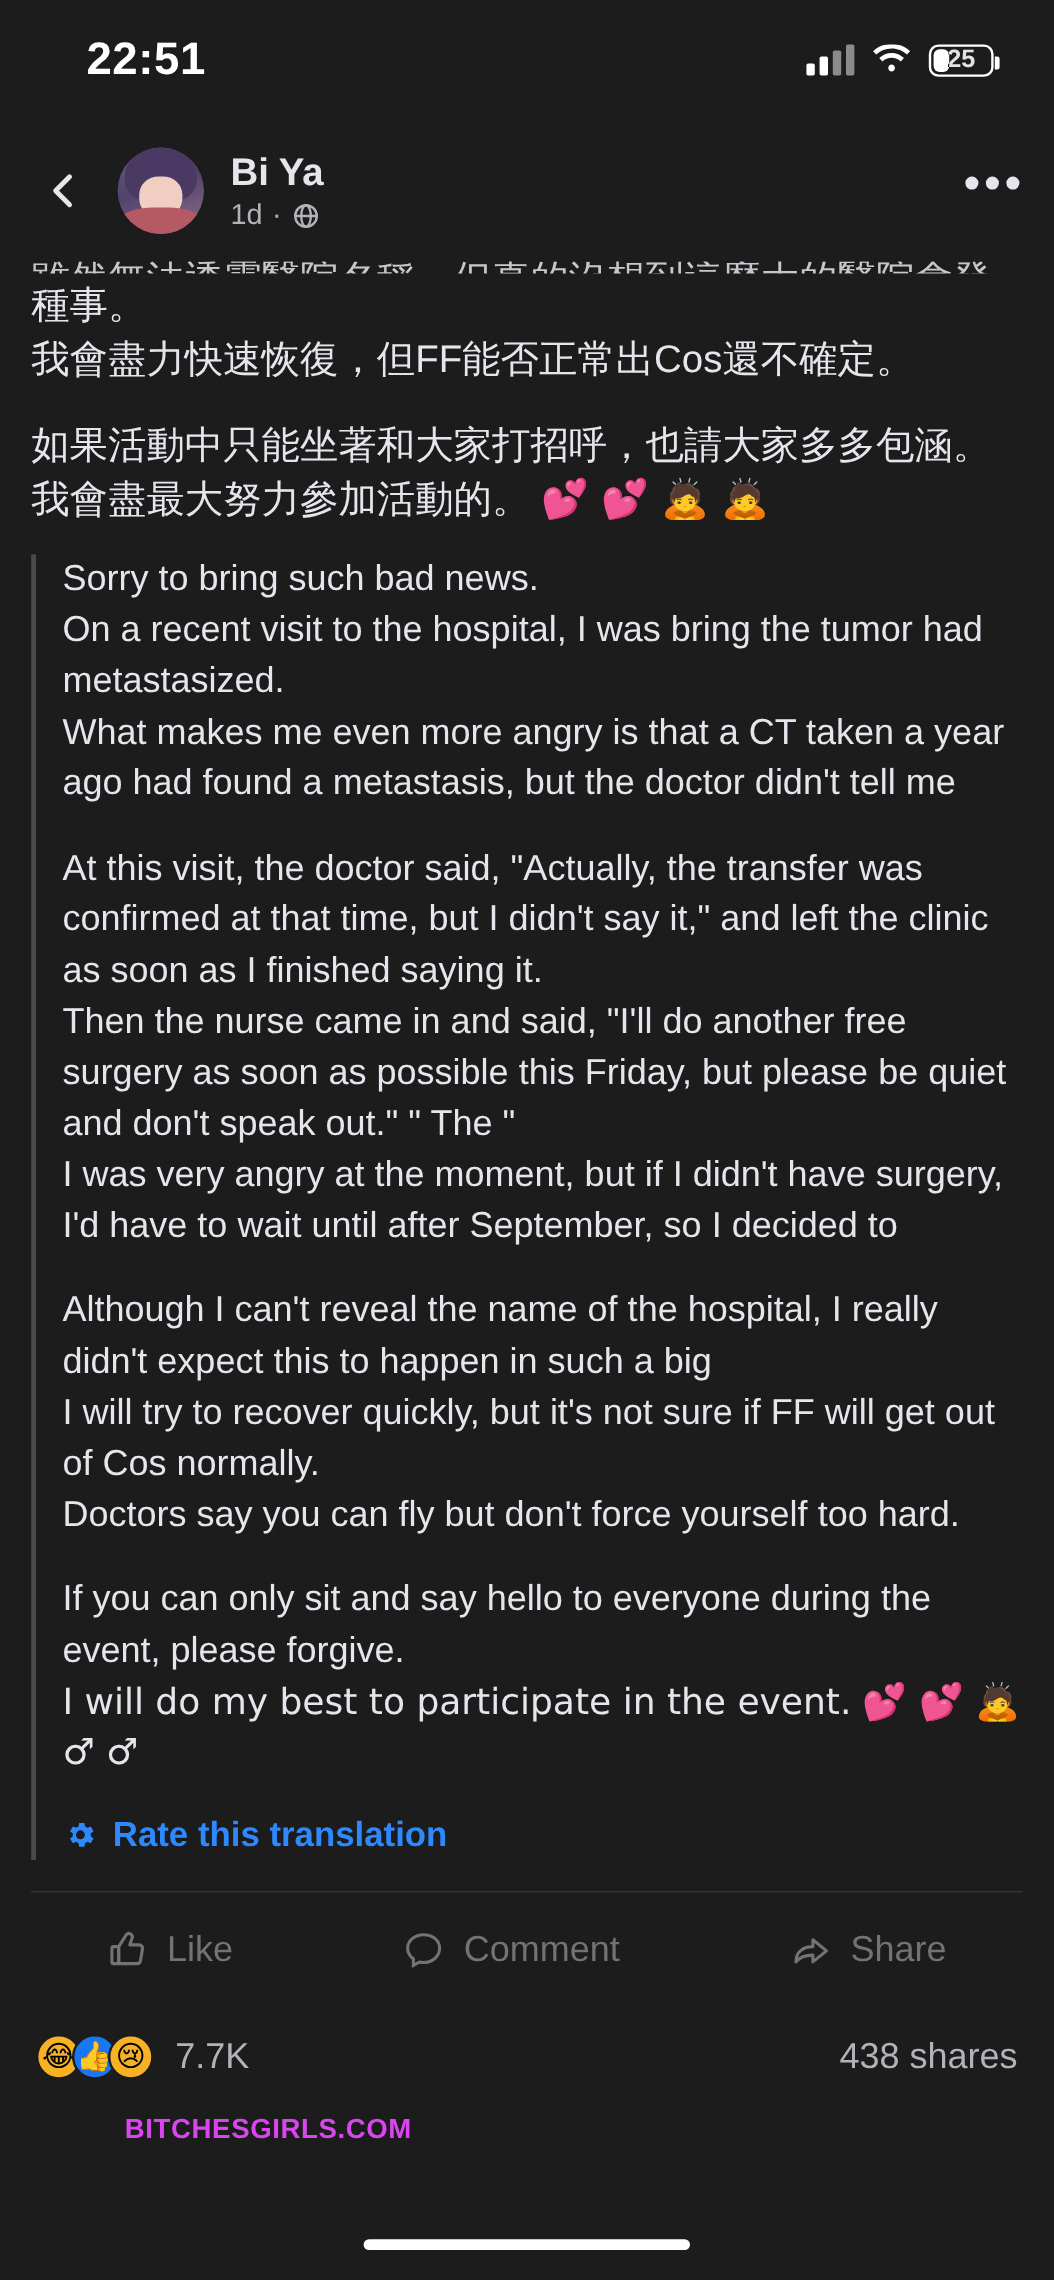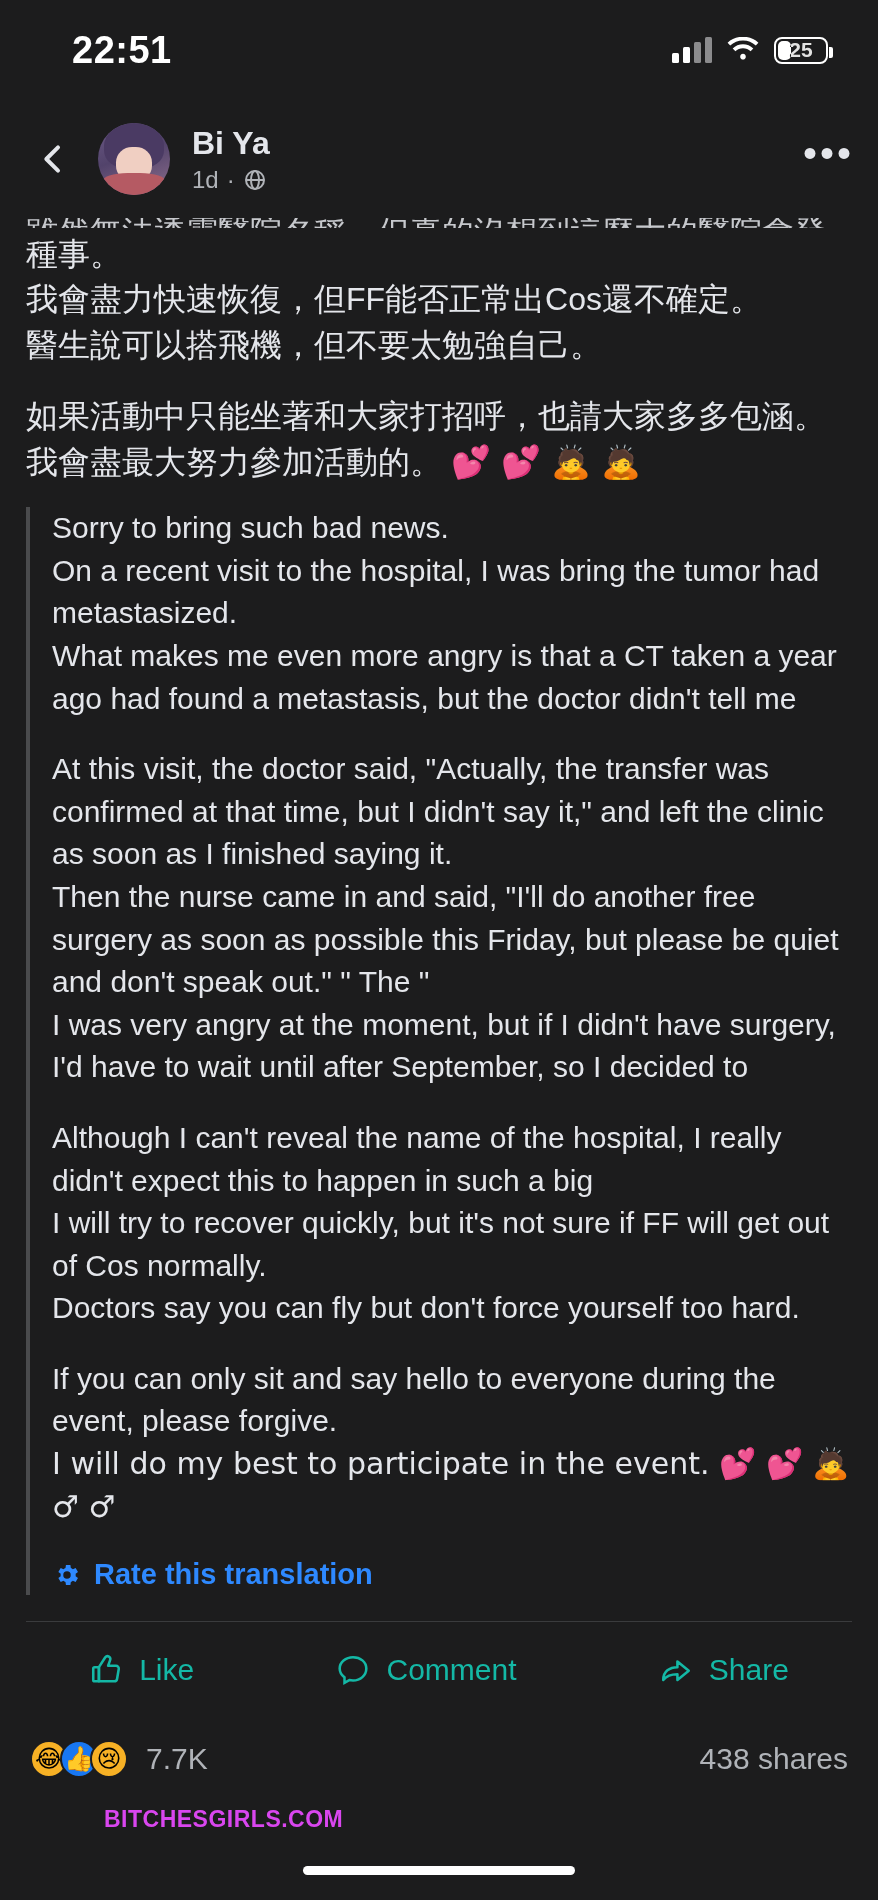--- a/index.html
+++ b/index.html
@@ -225,21 +225,21 @@
     display: flex;
     align-items: center;
     justify-content: space-around;
     height: 96px;
     padding: 0 18px;
   }
   .action {
     display: flex;
     align-items: flex-end;
     gap: 16px;
-    color: #14b8a6;
+    color: #737373;
     font-size: 30px;
   }
   .action svg { display: block; }
 
   
   .reactions {
     display: flex;
     align-items: center;
     justify-content: space-between;
     padding: 8px 30px 0 30px;
@@ -365,21 +365,20 @@
     </div>
     <div class="more-btn">•••</div>
   </div>
 
   <div class="content">
 
     <div class="post-text">
       <span class="clipped">雖然無法透露醫院名稱，但真的沒想到這麼大的醫院會發生這種事。</span>
       <p>種事。</p>
       <p>我會盡力快速恢復，但FF能否正常出Cos還不確定。</p>
-      <p>醫生說可以搭飛機，但不要太勉強自己。</p>
       <div class="gap"></div>
       <p>如果活動中只能坐著和大家打招呼，也請大家多多包涵。</p>
       <p>
         <span>我會盡最大努力參加活動的。</span>
         <span class="emoji">💕 💕 🙇 🙇</span>
       </p>
     </div>
 
     <div class="translation">
       <p>Sorry to bring such bad news.</p>

